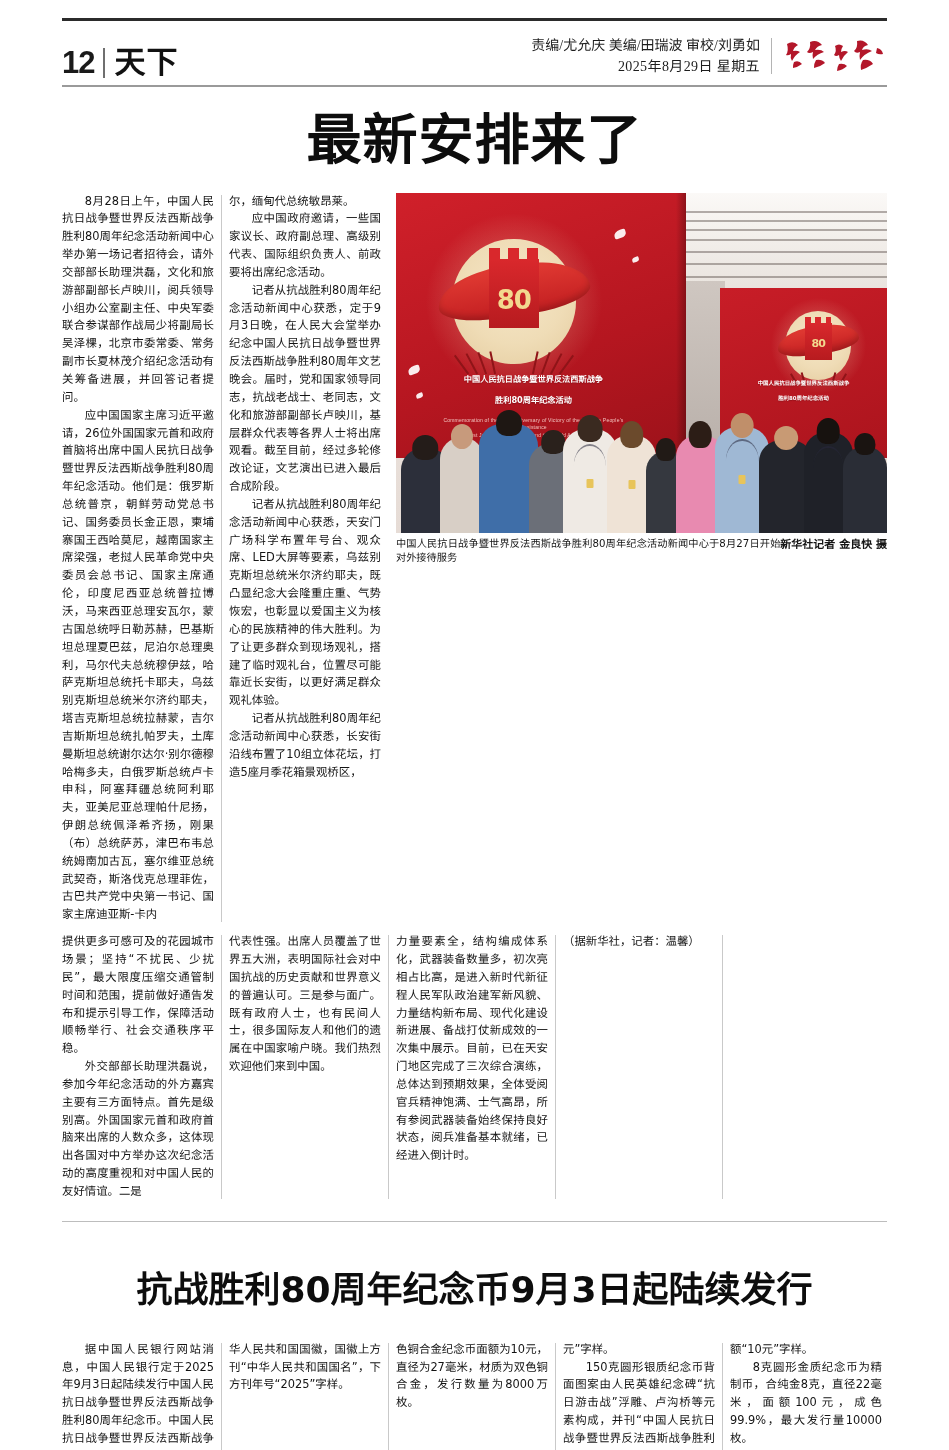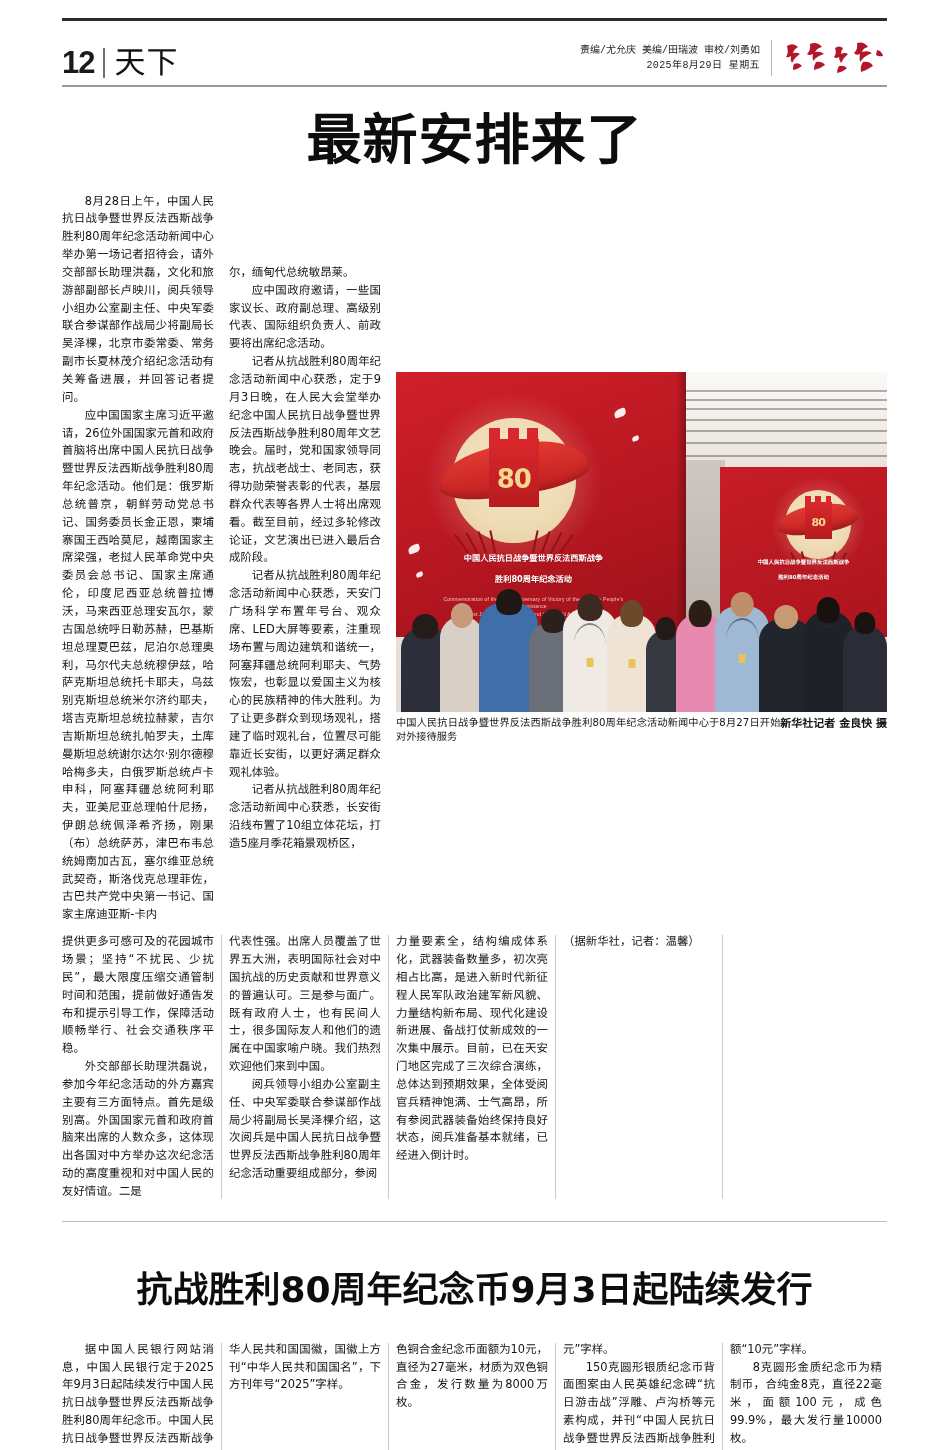--- a/index.html
+++ b/index.html
@@ -58,34 +58,34 @@
     color: #1a1a1a;
   }
   .folio-div {
     width: 2px;
     height: 30px;
     background: #6f6f6f;
   }
   .folio-section {
     font-family: "DejaVu Sans", sans-serif;
     font-size: 31px;
-    font-weight: 400;
+    font-weight: 700;
     line-height: 1;
     letter-spacing: 1px;
     color: #111;
   }
   .masthead-right {
     display: flex;
     align-items: center;
     gap: 11px;
   }
   .credits {
     text-align: right;
-    font-family: Liberation Mono, monospace;
-    font-size: 10px;
+    font-family: Liberation Serif, serif;
+    font-size: 14px;
     line-height: 1.55;
     color: #1d1d1d;
     white-space: nowrap;
   }
   .credits .line2 { letter-spacing: .4px; }
   .credits-div {
     width: 1px;
     height: 36px;
     background: #b4b4b4;
   }
@@ -142,21 +142,20 @@
     flex: 0 0 1px;
   }
 
   
   .a1 {
     margin-top: 17px;
     position: relative;
   }
   .a1-top {
     display: flex;
-    align-items: center;
   }
   .a1-col {
     width: 152px;
     flex: 0 0 152px;
   }
   .a1-figure {
     flex: 1 1 auto;
     margin-left: 9px;
     padding-left: 6px;
   }
@@ -416,22 +415,22 @@
   <div class="a1">
     <div class="a1-top">
       <div class="col a1-col">
         <p>8月28日上午，中国人民抗日战争暨世界反法西斯战争胜利80周年纪念活动新闻中心举办第一场记者招待会，请外交部部长助理洪磊，文化和旅游部副部长卢映川，阅兵领导小组办公室副主任、中央军委联合参谋部作战局少将副局长吴泽棵，北京市委常委、常务副市长夏林茂介绍纪念活动有关筹备进展，并回答记者提问。</p>
         <p>应中国国家主席习近平邀请，26位外国国家元首和政府首脑将出席中国人民抗日战争暨世界反法西斯战争胜利80周年纪念活动。他们是：俄罗斯总统普京，朝鲜劳动党总书记、国务委员长金正恩，柬埔寨国王西哈莫尼，越南国家主席梁强，老挝人民革命党中央委员会总书记、国家主席通伦，印度尼西亚总统普拉博沃，马来西亚总理安瓦尔，蒙古国总统呼日勒苏赫，巴基斯坦总理夏巴兹，尼泊尔总理奥利，马尔代夫总统穆伊兹，哈萨克斯坦总统托卡耶夫，乌兹别克斯坦总统米尔济约耶夫，塔吉克斯坦总统拉赫蒙，吉尔吉斯斯坦总统扎帕罗夫，土库曼斯坦总统谢尔达尔·别尔德穆哈梅多夫，白俄罗斯总统卢卡申科，阿塞拜疆总统阿利耶夫，亚美尼亚总理帕什尼扬，伊朗总统佩泽希齐扬，刚果（布）总统萨苏，津巴布韦总统姆南加古瓦，塞尔维亚总统武契奇，斯洛伐克总理菲佐，古巴共产党中央第一书记、国家主席迪亚斯-卡内</p>
       </div>
       <div class="vrule"></div>
       <div class="col a1-col">
         <p class="noind">尔，缅甸代总统敏昂莱。</p>
         <p>应中国政府邀请，一些国家议长、政府副总理、高级别代表、国际组织负责人、前政要将出席纪念活动。</p>
-        <p>记者从抗战胜利80周年纪念活动新闻中心获悉，定于9月3日晚，在人民大会堂举办纪念中国人民抗日战争暨世界反法西斯战争胜利80周年文艺晚会。届时，党和国家领导同志，抗战老战士、老同志，获得功勋荣誉表彰的代表，基层群众代表等各界人士将出席观看。截至目前，经过多轮修改论证，文艺演出已进入最后合成阶段。</p>
-        <p>记者从抗战胜利80周年纪念活动新闻中心获悉，天安门广场科学布置年号台、观众席、LED大屏等要素，注重现场布置与周边建筑和谐统一，阿塞拜疆总统阿利耶夫、气势恢宏，也彰显以爱国主义为核心的民族精神的伟大胜利。为了让更多群众到现场观礼，搭建了临时观礼台，位置尽可能靠近长安街，以更好满足群众观礼体验。</p>
+        <p>记者从抗战胜利80周年纪念活动新闻中心获悉，定于9月3日晚，在人民大会堂举办纪念中国人民抗日战争暨世界反法西斯战争胜利80周年文艺晚会。届时，党和国家领导同志，抗战老战士、老同志，文化和旅游部副部长卢映川，基层群众代表等各界人士将出席观看。截至目前，经过多轮修改论证，文艺演出已进入最后合成阶段。</p>
+        <p>记者从抗战胜利80周年纪念活动新闻中心获悉，天安门广场科学布置年号台、观众席、LED大屏等要素，乌兹别克斯坦总统米尔济约耶夫，既凸显纪念大会隆重庄重、气势恢宏，也彰显以爱国主义为核心的民族精神的伟大胜利。为了让更多群众到现场观礼，搭建了临时观礼台，位置尽可能靠近长安街，以更好满足群众观礼体验。</p>
         <p>记者从抗战胜利80周年纪念活动新闻中心获悉，长安街沿线布置了10组立体花坛，打造5座月季花箱景观桥区，</p>
       </div>
 
       <div class="a1-figure">
         <div class="figure-img">
           <div class="ph">
             <div class="ph-ceil">
               <div class="slat" style="top:18%"></div>
               <div class="slat" style="top:27%"></div>
               <div class="slat" style="top:36%"></div>
@@ -542,21 +541,20 @@
     </div>
 
     <div class="a1-bottom">
       <div class="col a1b-col">
         <p class="noind">提供更多可感可及的花园城市场景；坚持“不扰民、少扰民”，最大限度压缩交通管制时间和范围，提前做好通告发布和提示引导工作，保障活动顺畅举行、社会交通秩序平稳。</p>
         <p>外交部部长助理洪磊说，参加今年纪念活动的外方嘉宾主要有三方面特点。首先是级别高。外国国家元首和政府首脑来出席的人数众多，这体现出各国对中方举办这次纪念活动的高度重视和对中国人民的友好情谊。二是</p>
       </div>
       <div class="vrule"></div>
       <div class="col a1b-col">
         <p class="noind">代表性强。出席人员覆盖了世界五大洲，表明国际社会对中国抗战的历史贡献和世界意义的普遍认可。三是参与面广。既有政府人士，也有民间人士，很多国际友人和他们的遗属在中国家喻户晓。我们热烈欢迎他们来到中国。</p>
-        <p>阅兵领导小组办公室副主任、中央军委联合参谋部作战局少将副局长吴泽棵介绍，这次阅兵是中国人民抗日战争暨世界反法西斯战争胜利80周年纪念活动重要组成部分，参阅</p>
       </div>
       <div class="vrule"></div>
       <div class="col a1b-col">
         <p class="noind">力量要素全，结构编成体系化，武器装备数量多，初次亮相占比高，是进入新时代新征程人民军队政治建军新风貌、力量结构新布局、现代化建设新进展、备战打仗新成效的一次集中展示。目前，已在天安门地区完成了三次综合演练，总体达到预期效果，全体受阅官兵精神饱满、士气高昂，所有参阅武器装备始终保持良好状态，阅兵准备基本就绪，已经进入倒计时。</p>
       </div>
       <div class="vrule"></div>
       <div class="col a1b-col">
         <p class="noind">（据新华社，记者：温馨）</p>
       </div>
       <div class="vrule"></div>

